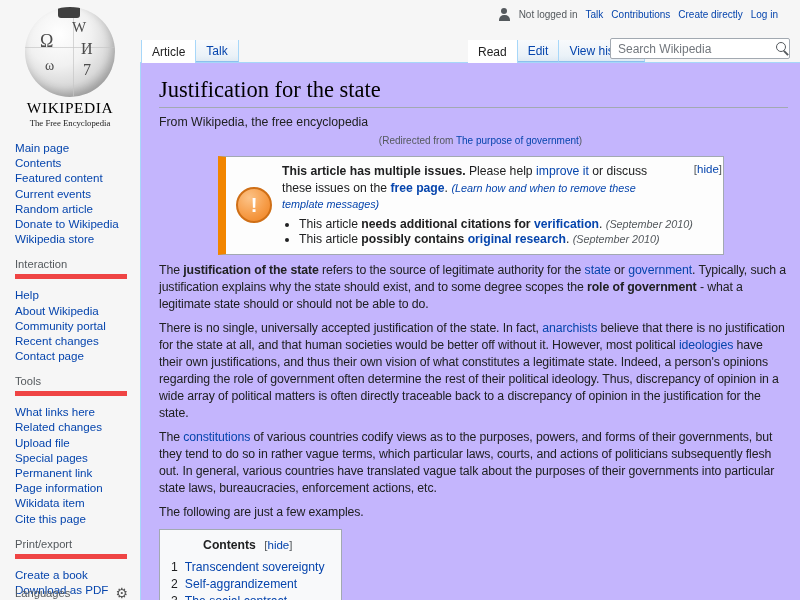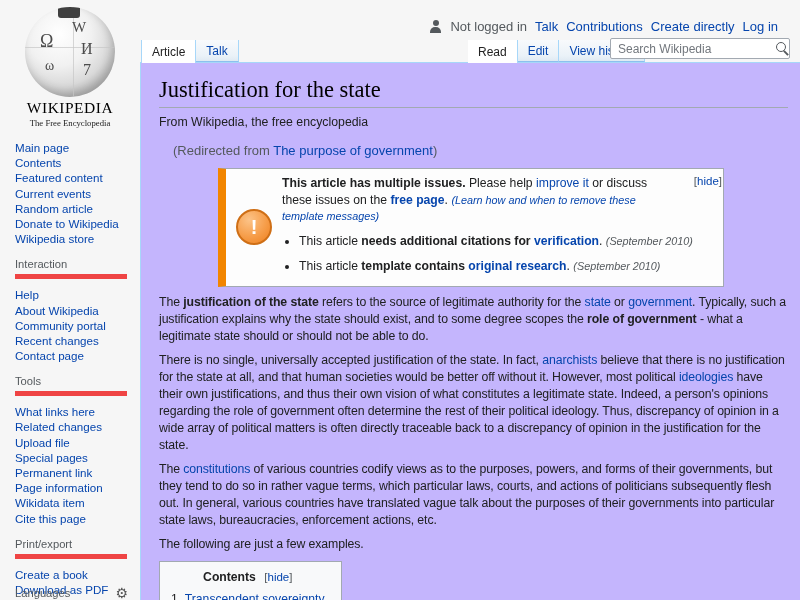--- a/index.html
+++ b/index.html
@@ -7,23 +7,23 @@
   body {
     position:relative;
     background:#f6f6f6;
     font-family:"Liberation Sans", sans-serif;
     color:#202122;
   }
   a { text-decoration:none; color:#0645ad; cursor:pointer; }
 
   
   .personal-bar {
-    position:absolute; top:19px; right:22px;
+    position:absolute; top:8px; right:22px;
     display:flex; align-items:center; gap:8px;
-    font-size:13px;
+    font-size:10px;
     text-align:center;
   }
   .personal-bar .status { color:#54595d; }
   .person-icon { position:relative; width:13px; height:13px; display:inline-block; }
   .person-icon::before {
     content:""; position:absolute; left:3.5px; top:0;
     width:6px; height:6px; border-radius:50%; background:#54595d;
   }
   .person-icon::after {
     content:""; position:absolute; left:1px; top:7px;
@@ -106,41 +106,41 @@
     position:absolute; left:140px; top:62px; width:660px; height:538px;
     background:#c4b5fd; border-left:1px solid #a7d7f9; border-top:1px solid #a7d7f9;
     padding:8px 12px 0 18px; overflow:hidden; z-index:1;
   }
   h1.page-title {
     margin-top:6px; font-family:"Liberation Serif", serif; font-weight:normal;
     font-size:22.5px; line-height:26px; color:#000;
     padding-bottom:4px; border-bottom:1px solid #a2a9b1;
   }
   .site-sub { margin-top:7px; font-size:12.3px; color:#202122; }
-  .redirect  { margin-top:14px; padding-left:14px; font-size:13px; color:#54595d; }
+  .redirect  { margin-top:6px; padding-left:14px; font-size:10px; color:#54595d;text-align:center; }
 
   
   .ambox {
     position:relative; margin:10px 0 0 59px; width:506px;
     background:#fdfdfd; border:1px solid #a2a9b1; border-left:8px solid #f28500;
     display:flex; padding:6px 8px 7px 0;
   }
   .ambox-icon-cell { width:56px; flex:none; display:flex; align-items:center; justify-content:center; }
   .alert-circle {
     width:36px; height:36px; border-radius:50%;
     background:radial-gradient(circle at 35% 28%, #fcc388 0%, #f69d49 55%, #ee7f1d 100%);
     border:2px solid #cf6f16;
     display:flex; align-items:center; justify-content:center;
     color:#fff; font-weight:bold; font-size:20px; line-height:1;
   }
   .ambox-text { flex:1; font-size:12.2px; line-height:16.5px; padding-right:6px; }
   .ambox-header { padding-right:38px; }
   .ambox-hide { position:absolute; top:6px; right:1px; font-size:11.5px; }
   .ambox ul { margin:4px 0 0 17px; }
-  .ambox li { line-height:25px; }
+  .ambox li { line-height:15px; }
 
   
   .para { margin-top:7px; font-size:12.3px; line-height:17px; letter-spacing:-0.1px; color:#202122; }
 
   
   .seg-b { font-weight:bold; }
   .seg-i { font-style:italic; }
   .seg-l { color:#0645ad; }
   .seg-g { color:#54595d; }
   .seg-m { font-size:10.8px; }
@@ -243,21 +243,21 @@
   <div class="redirect"><span class="seg-g">(Redirected from </span><a href="#" class="seg-l">The purpose of government</a><span class="seg-g">)</span></div>
 
   <div class="ambox">
     <div class="ambox-icon-cell">
       <div class="alert-circle">!</div>
     </div>
     <div class="ambox-text">
       <div class="ambox-header"><span class="seg-b">This article has multiple issues. </span><span>Please help </span><a href="#" class="seg-l">improve it</a><span> or discuss these issues on the </span><a href="#" class="seg-b seg-l">free page</a><span>. </span><a href="#" class="seg-i seg-l seg-m">(Learn how and when to remove these template messages)</a></div>
       <ul>
         <li><span>This article </span><span class="seg-b">needs additional citations for </span><a href="#" class="seg-b seg-l">verification</a><span>. </span><span class="seg-i seg-g seg-m">(September 2010)</span></li>
-        <li><span>This article </span><span class="seg-b">template contains </span><a href="#" class="seg-b seg-l">original research</a><span>. </span><span class="seg-i seg-g seg-m">(September 2010)</span></li>
+        <li><span>This article </span><span class="seg-b">possibly contains </span><a href="#" class="seg-b seg-l">original research</a><span>. </span><span class="seg-i seg-g seg-m">(September 2010)</span></li>
       </ul>
     </div>
     <div class="ambox-hide"><span class="seg-g">[</span><a href="#" class="seg-l">hide</a><span class="seg-g">]</span></div>
   </div>
 
   <p class="para"><span>The </span><span class="seg-b">justification of the state</span><span> refers to the source of legitimate authority for the </span><a href="#" class="seg-l">state</a><span> or </span><a href="#" class="seg-l">government</a><span>. Typically, such a justification explains why the state should exist, and to some degree scopes the </span><span class="seg-b">role of government</span><span> - what a legitimate state should or should not be able to do.</span></p>
   <p class="para"><span>There is no single, universally accepted justification of the state. In fact, </span><a href="#" class="seg-l">anarchists</a><span> believe that there is no justification for the state at all, and that human societies would be better off without it. However, most political </span><a href="#" class="seg-l">ideologies</a><span> have their own justifications, and thus their own vision of what constitutes a legitimate state. Indeed, a person's opinions regarding the role of government often determine the rest of their political ideology. Thus, discrepancy of opinion in a wide array of political matters is often directly traceable back to a discrepancy of opinion in the justification for the state.</span></p>
   <p class="para"><span>The </span><a href="#" class="seg-l">constitutions</a><span> of various countries codify views as to the purposes, powers, and forms of their governments, but they tend to do so in rather vague terms, which particular laws, courts, and actions of politicians subsequently flesh out. In general, various countries have translated vague talk about the purposes of their governments into particular state laws, bureaucracies, enforcement actions, etc.</span></p>
   <p class="para"><span>The following are just a few examples.</span></p>
 

